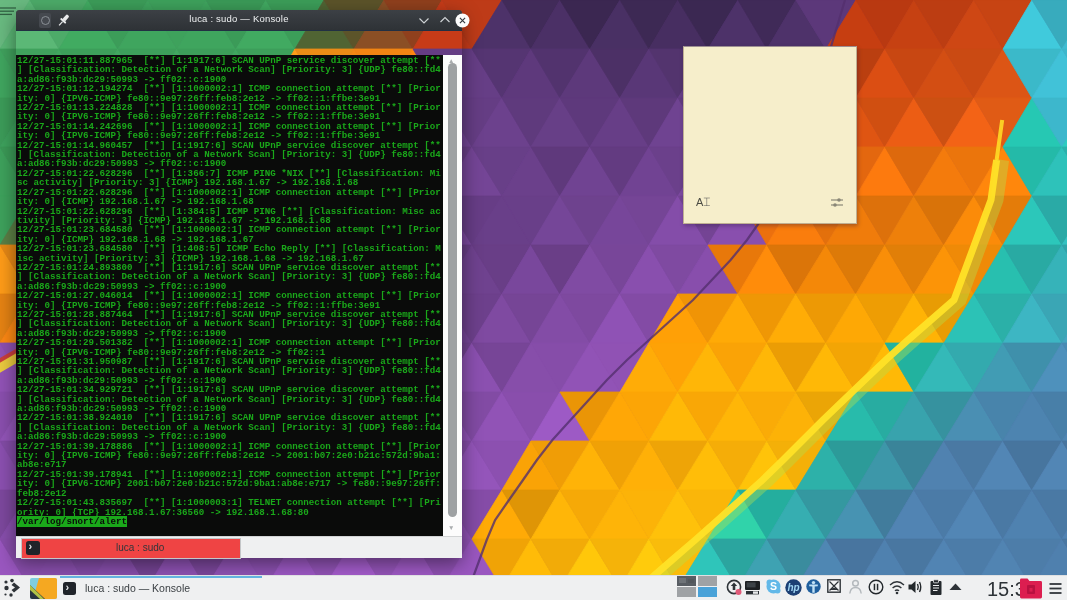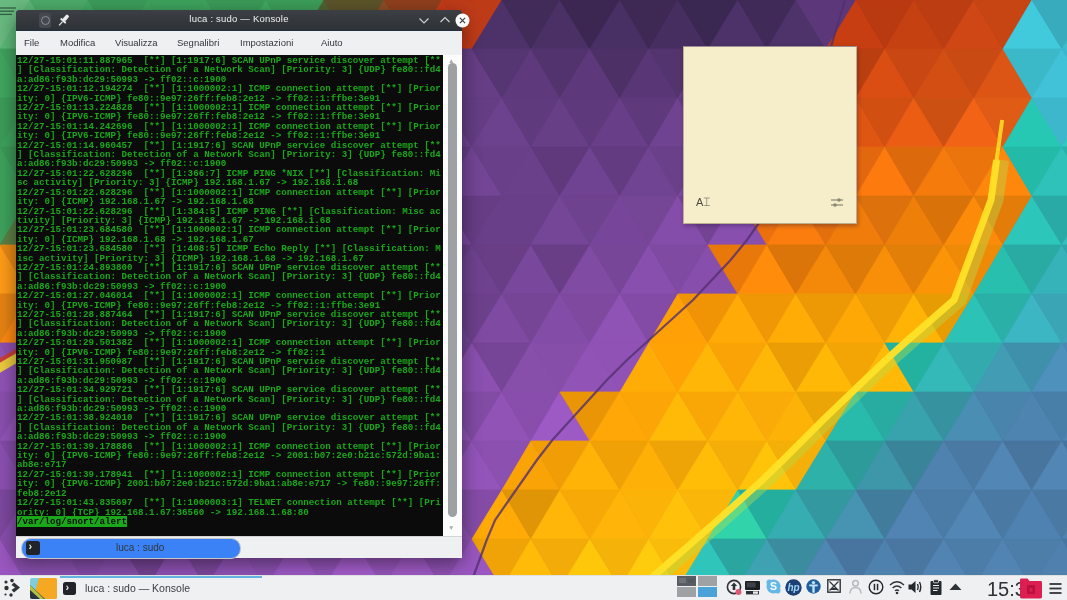--- a/index.html
+++ b/index.html
@@ -29,22 +29,22 @@
       font-size:9.19px;line-height:9.4px;color:#1aa81a;
       letter-spacing:0px;white-space:pre;}
   #term .hl{background:#1aa81a;color:#0a0b0a;margin-top:36px;}
   #scroll{left:427px;top:45px;width:19px;height:481px;background:#fcfcfc;}
   #thumb{left:5px;top:8px;width:9px;height:454px;background:#9ea1a3;
       border-radius:5px;}
   .sarrow{color:#aaadaf;font-size:6.5px;left:5px;}
   
   #tabbar{left:0;top:526px;width:446px;height:21px;background:#eff0f1;
       border-top:1px solid #d2d4d5;}
-  #tab{left:5px;top:1px;width:218px;height:19px;background:#3b82f6;
-      border:1px solid #c4c6c8;border-radius:10px;text-decoration:underline;}
+  #tab{left:5px;top:1px;width:218px;height:19px;background:#ef4444;
+      border:1px solid #c4c6c8;border-radius:0;text-decoration:underline;}
   #tabtxt{left:94px;top:3px;font-size:10px;color:#31363b;}
   .kicon{background:#20242a;border-radius:2.5px;}
   .kicon:after{content:"›";color:#e6eaec;position:absolute;left:2.5px;top:-1.5px;
       font-size:11px;font-weight:bold;}
   
   #note{left:683px;top:46px;width:172px;height:176px;background:#f6eecb;
       border:1px solid rgba(90,60,40,.35);border-top-color:rgba(70,50,90,.5);
       box-shadow:1px 2px 4px rgba(40,20,60,.35);}
   #notea{left:12px;top:148px;font-size:11px;color:#4a4a42;}
   
@@ -669,28 +669,20 @@
       <path d="M1.5,1.5 L6,6 L10.5,1.5" fill="none" stroke="#cfd3d5" stroke-width="1.15"></path>
     </svg>
     <svg class="abs" style="left:423px;top:6px" width="12" height="8" viewBox="0 0 12 8">
       <path d="M1.5,6 L6,1.5 L10.5,6" fill="none" stroke="#cfd3d5" stroke-width="1.15"></path>
     </svg>
     <svg class="abs" style="left:439px;top:3px" width="15" height="15" viewBox="0 0 15 15">
       <circle cx="7.5" cy="7.5" r="7" fill="#fcfcfc"></circle>
       <path d="M4.9,4.9 L10.1,10.1 M10.1,4.9 L4.9,10.1" stroke="#33383d" stroke-width="1.15"></path>
     </svg>
   </div>
-  <div class="abs" id="menubar">
-    <span style="left:8px">File</span>
-    <span style="left:44px">Modifica</span>
-    <span style="left:99px">Visualizza</span>
-    <span style="left:161px">Segnalibri</span>
-    <span style="left:224px">Impostazioni</span>
-    <span style="left:305px">Aiuto</span>
-  </div>
   <div class="abs" id="term">
       <pre>12/27-15:01:11.887965  [**] [1:1917:6] SCAN UPnP service discover attempt [**
 ] [Classification: Detection of a Network Scan] [Priority: 3] {UDP} fe80::fd4
 a:ad86:f93b:dc29:50993 -&gt; ff02::c:1900
 12/27-15:01:12.194274  [**] [1:1000002:1] ICMP connection attempt [**] [Prior
 ity: 0] {IPV6-ICMP} fe80::9e97:26ff:feb8:2e12 -&gt; ff02::1:ffbe:3e91
 12/27-15:01:13.224828  [**] [1:1000002:1] ICMP connection attempt [**] [Prior
 ity: 0] {IPV6-ICMP} fe80::9e97:26ff:feb8:2e12 -&gt; ff02::1:ffbe:3e91
 12/27-15:01:14.242696  [**] [1:1000002:1] ICMP connection attempt [**] [Prior
 ity: 0] {IPV6-ICMP} fe80::9e97:26ff:feb8:2e12 -&gt; ff02::1:ffbe:3e91

